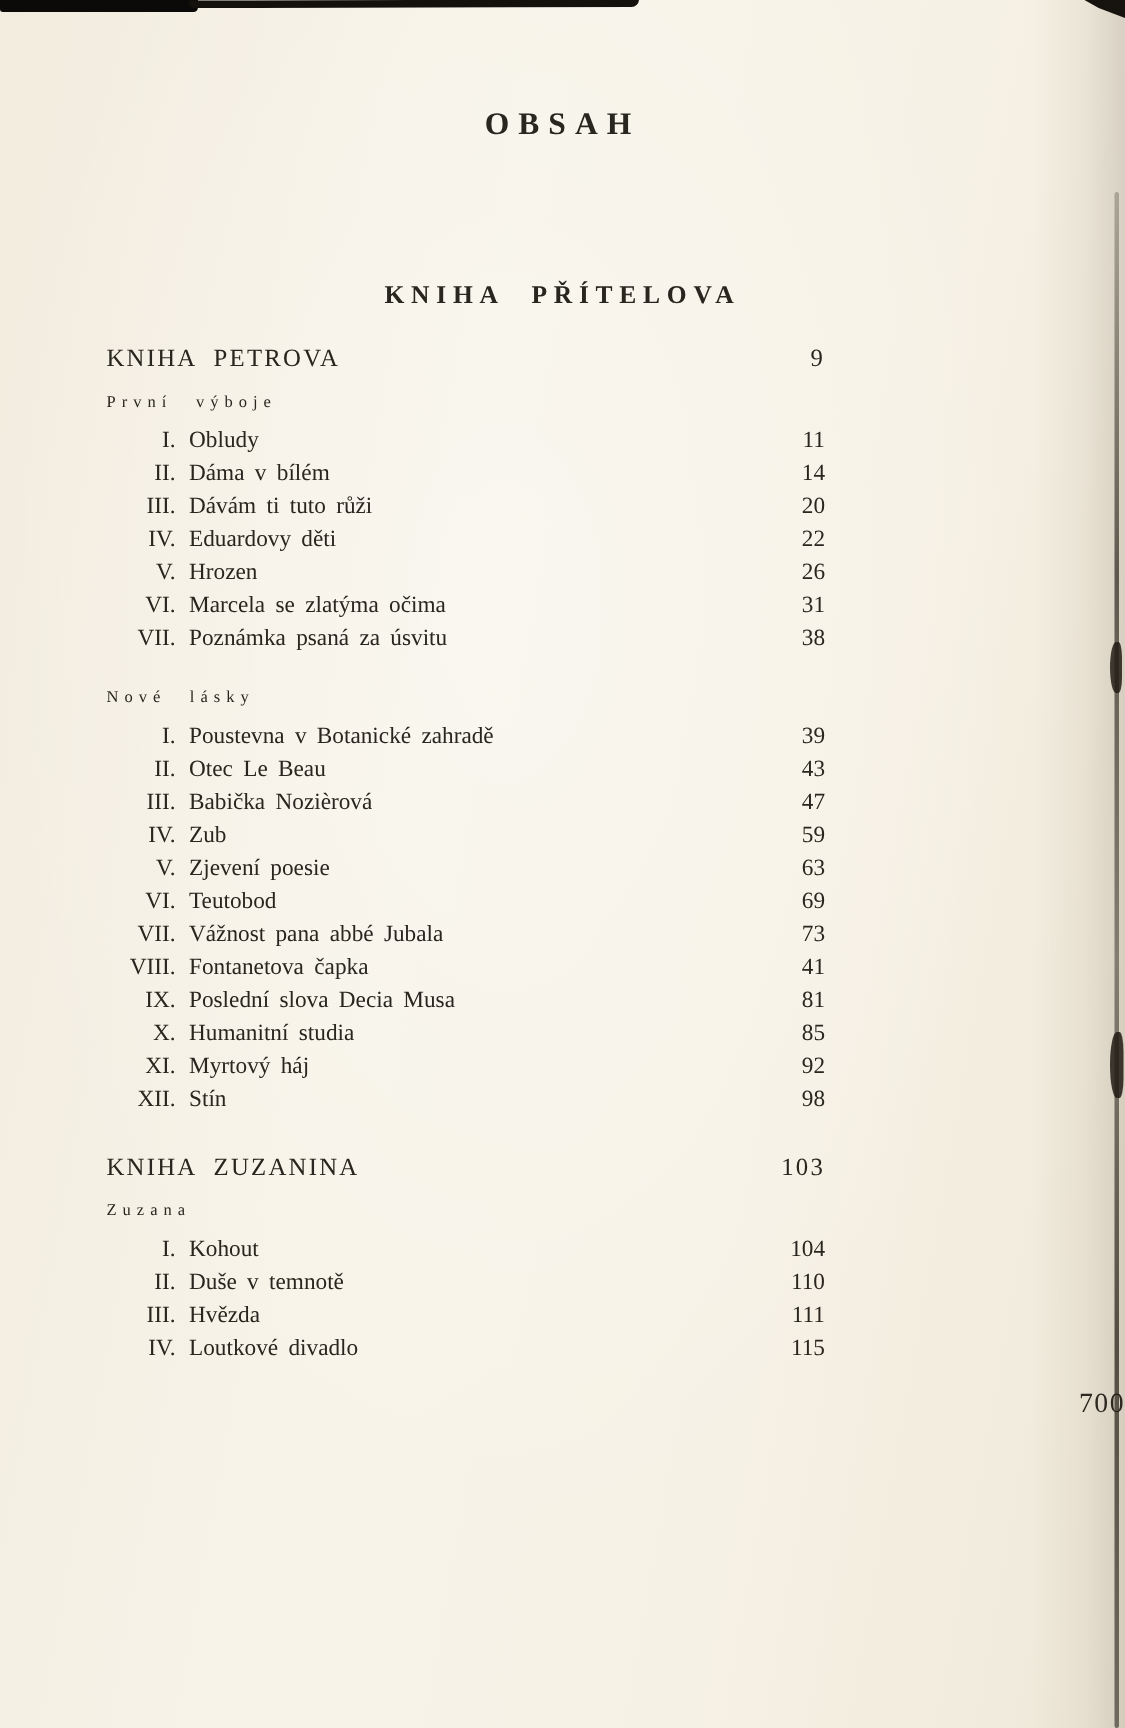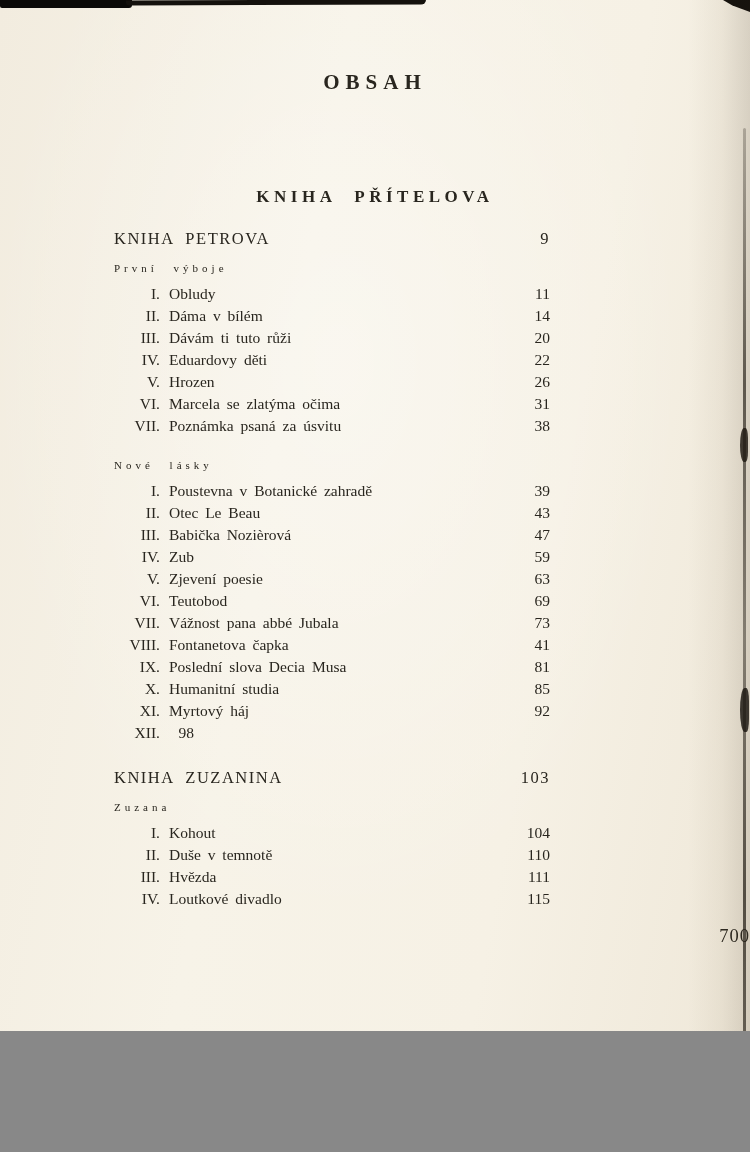--- a/index.html
+++ b/index.html
@@ -1,18 +1,18 @@
 <!DOCTYPE html>
 <html style="--ink: #29261f;"><head>
 <meta charset="utf-8">
 <style>
   html,body { margin:0; padding:0; background:#888; }
   .page {
     position:relative;
-    width:750px; height:1031px;
+    width:750px; height:1152px;
     margin:0 auto;
     background:
       radial-gradient(ellipse at 45% 35%, rgba(255,255,255,0.35), rgba(0,0,0,0) 60%),
       linear-gradient(100deg, #f2ecdf 0%, #f7f3e8 38%, #f6f1e5 70%, #efe8d9 100%);
     font-family:"Liberation Serif", "DejaVu Serif", serif;
     color:var(--ink, #29261f);
     overflow:hidden;
   }
   
   .page::after {
@@ -39,21 +39,21 @@
     letter-spacing:6px;
   }
   .part-heading {
     margin-top:92px;
     text-align:center;
     font-size:17px; font-weight:bold;
     letter-spacing:4.5px; word-spacing:10px;
   }
   .toc-body {
     margin-top:22px;
-    padding-left:114px; padding-right:200px;
+    padding-left:71px; padding-right:200px;
   }
   .toc-book + .toc-book { margin-top:24px; }
   .book-heading-row {
     display:flex; justify-content:space-between; align-items:baseline;
     font-size:16.5px; letter-spacing:1.5px; word-spacing:6px;
   }
   .chapter-label {
     margin-top:13px;
     font-size:11px;
     letter-spacing:4px; word-spacing:9px;
@@ -189,20 +189,21 @@
                 <span class="entry-title">Humanitní studia</span>
                 <span class="entry-page">85</span>
               </div>
               <div class="entry-row">
                 <span class="entry-numeral">XI.</span>
                 <span class="entry-title">Myrtový háj</span>
                 <span class="entry-page">92</span>
               </div>
               <div class="entry-row">
                 <span class="entry-numeral">XII.</span>
+                <span class="entry-title">Stín</span>
                 <span class="entry-page">98</span>
               </div>
             </div>
           </div>
         </section>
         <section class="toc-book">
           <div class="book-heading-row">
             <span class="book-heading">KNIHA ZUZANINA</span>
             <span class="entry-page">103</span>
           </div>

